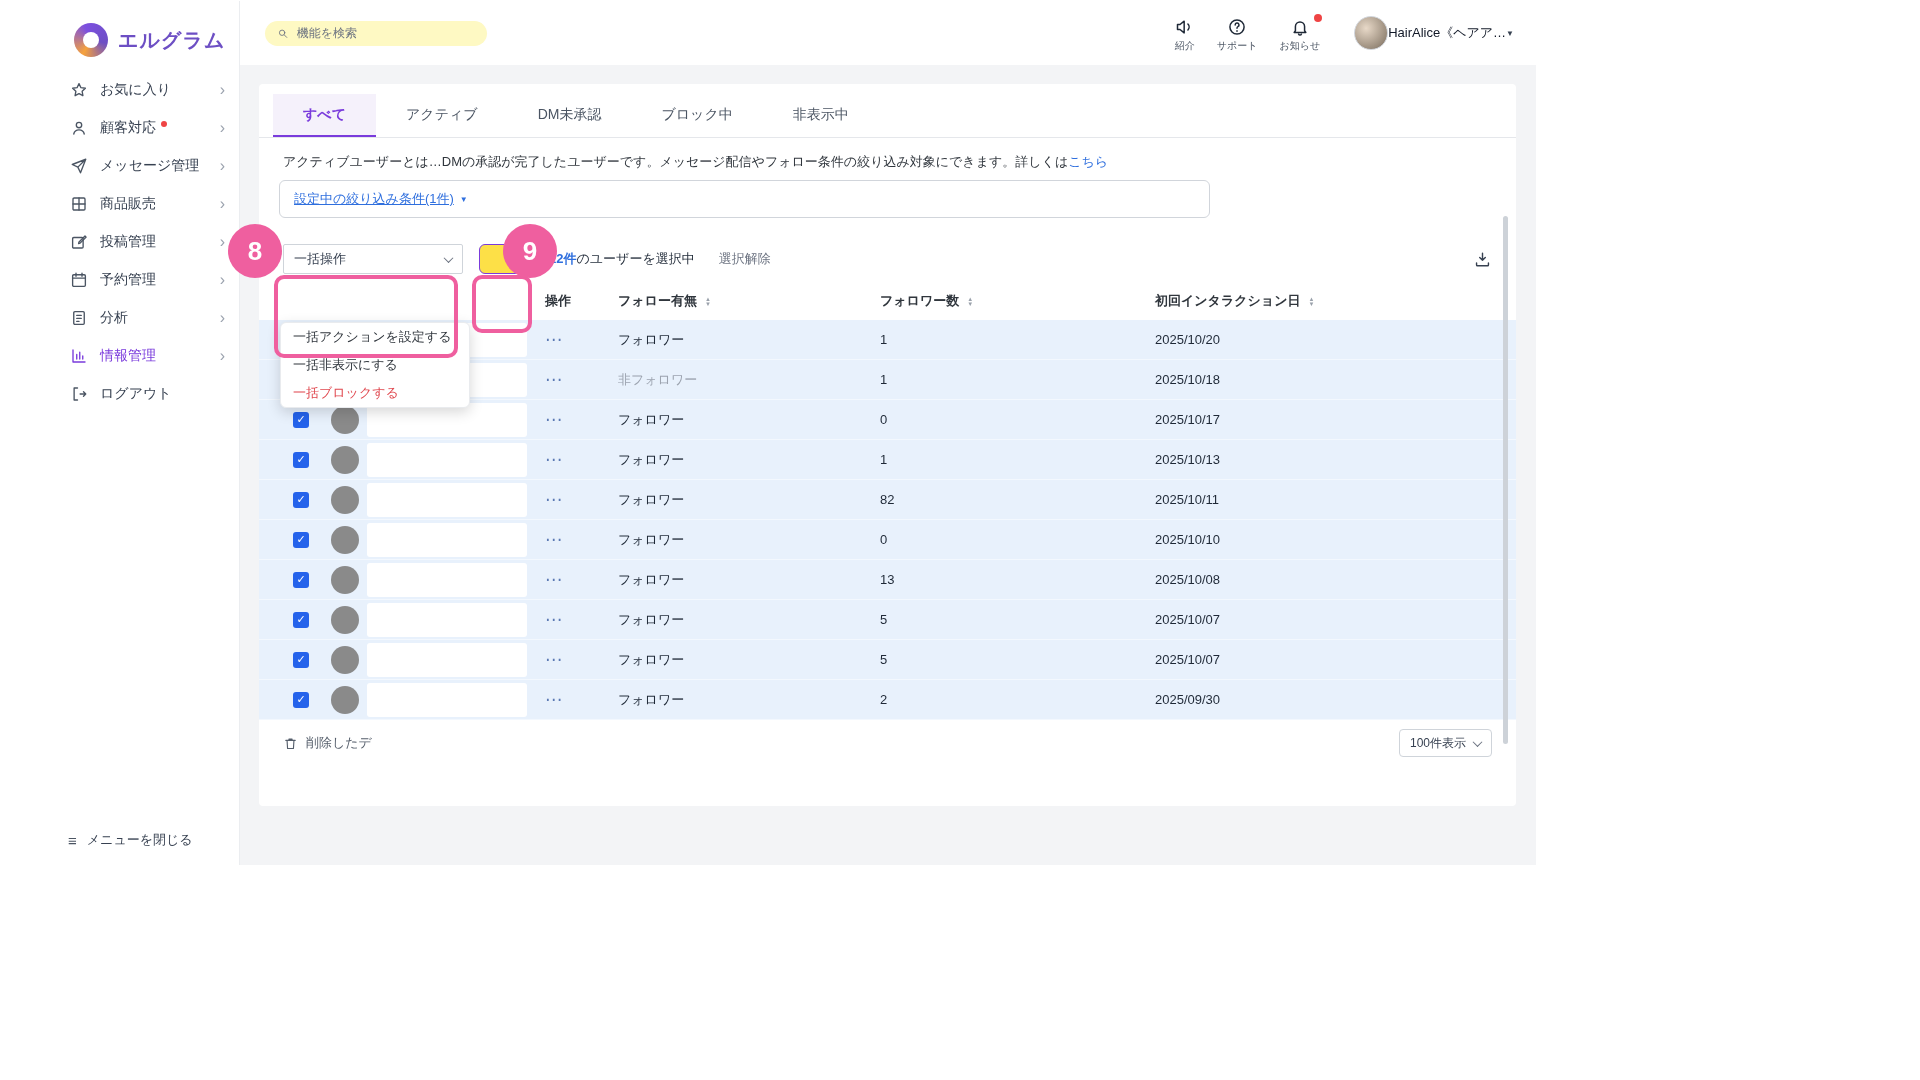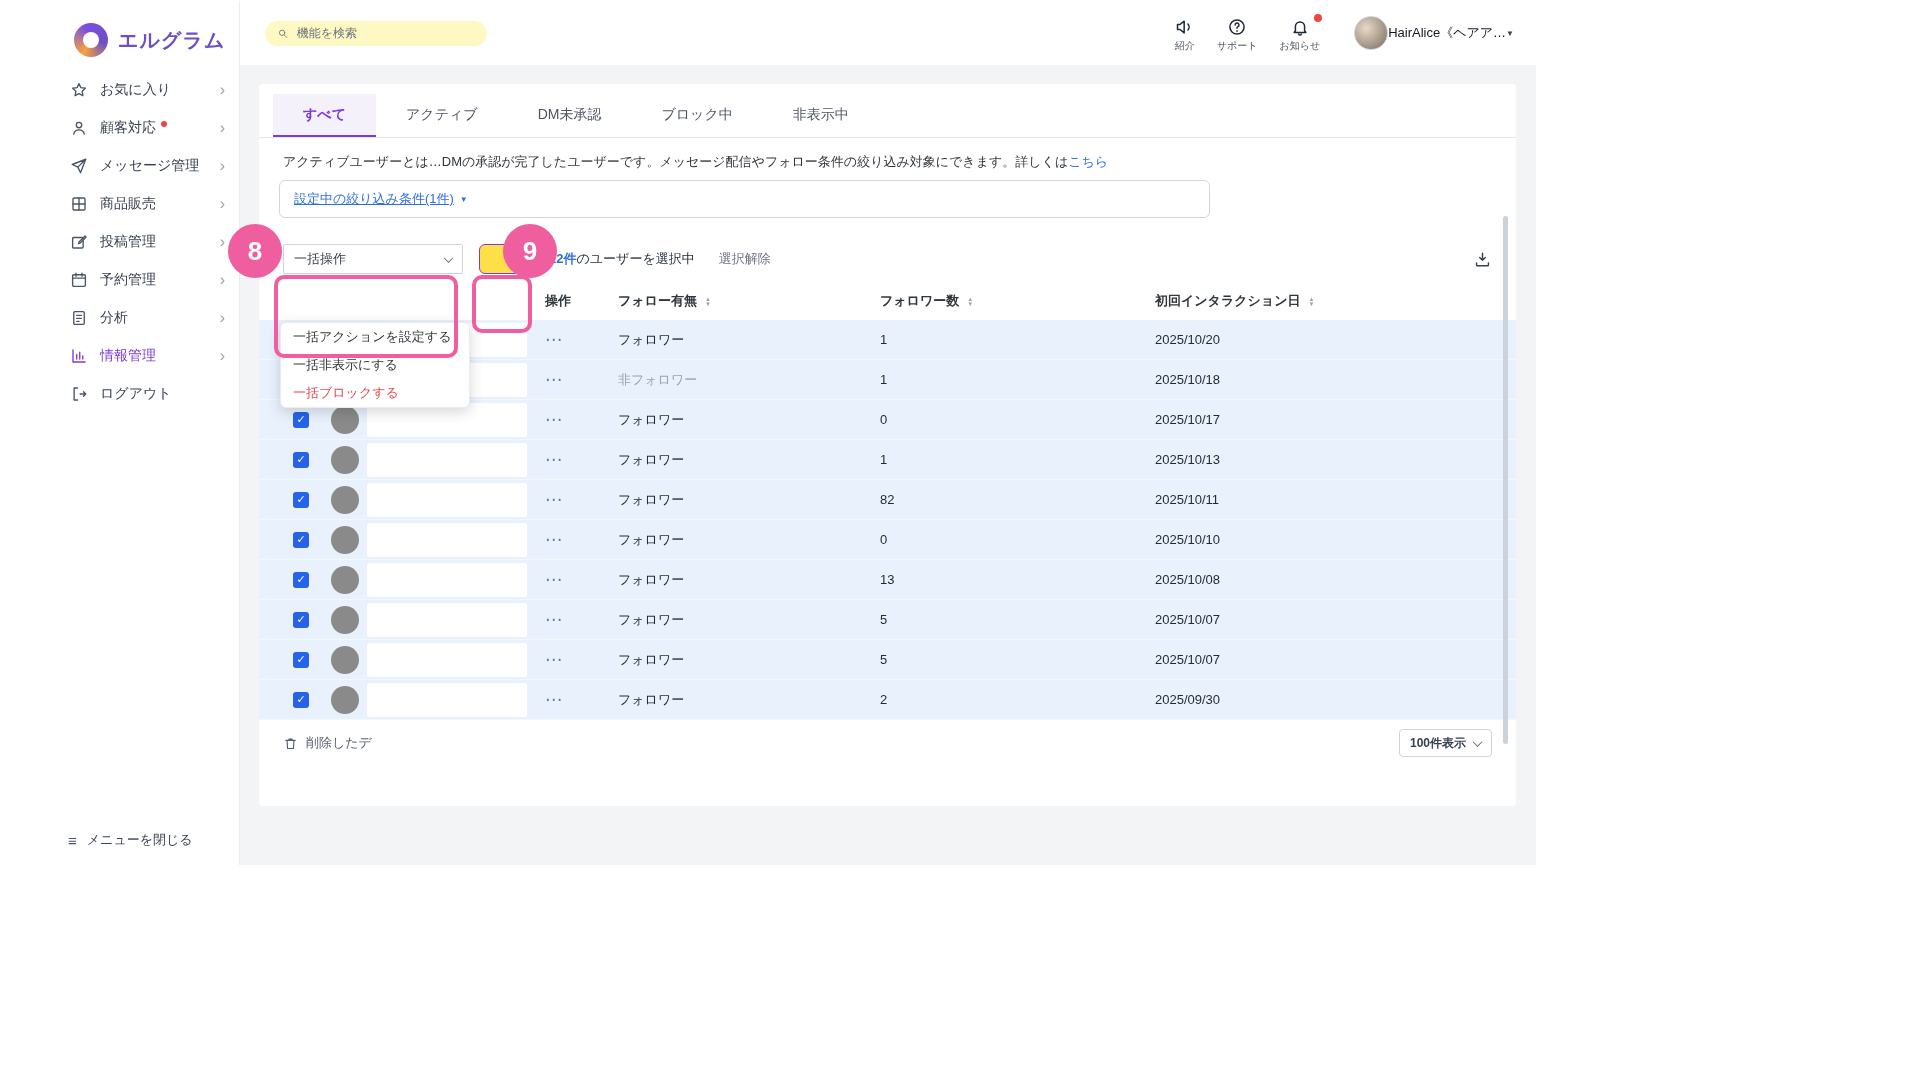--- a/index.html
+++ b/index.html
@@ -93,21 +93,21 @@
   .checkbox .tick { color:#ffffff; font-size:11px; line-height:1; }
   .avatar-gray { width:28px; height:28px; border-radius:50%; background:#8a8a8a; display:block; margin-left:8px; }
   .name-mask { width:160px; height:34px; background:#ffffff; border-radius:3px; display:block; }
   .ops-dots { color:#5b79b3; font-size:17px; letter-spacing:1px; cursor:pointer; }
   .c-follow.muted { color:#9ca3af; }
 
   
   .card-footer { display:flex; align-items:center; height:46px; padding:0 24px; }
   .del-link { display:flex; align-items:center; gap:8px; font-size:13px; color:#555e6b; cursor:pointer; }
   .del-link svg { width:15px; height:15px; color:#555e6b; }
-  .page-size { margin-left:auto; display:flex; align-items:center; gap:8px; height:28px; border:1px solid #cfd4da; border-radius:4px; padding:0 10px; font-size:12px; color:#374151; cursor:pointer;font-weight:bold; }
+  .page-size { margin-left:auto; display:flex; align-items:center; gap:8px; height:28px; border:1px solid #cfd4da; border-radius:4px; padding:0 10px; font-size:12px; color:#374151; cursor:pointer; }
 
   .vscroll { position:absolute; right:8px; top:132px; width:5px; height:528px; background:#cdd2d8; border-radius:3px; z-index:3; }
 
   
   .anno-box { position:absolute; border:4px solid #ef5f9f; border-radius:10px; z-index:30; pointer-events:none; }
   .anno-badge { position:absolute; width:54px; height:54px; border-radius:50%; background:#ef5f9f; color:#ffffff; font-size:26px; font-weight:bold; display:flex; align-items:center; justify-content:center; z-index:31; pointer-events:none; }
   .box-8 { left:15px; top:191px; width:184px; height:83px; }
   .box-9 { left:213px; top:191px; width:60px; height:58px; }
   .badge-8 { left:-31px; top:140px; }
   .badge-9 { left:244px; top:140px; }

